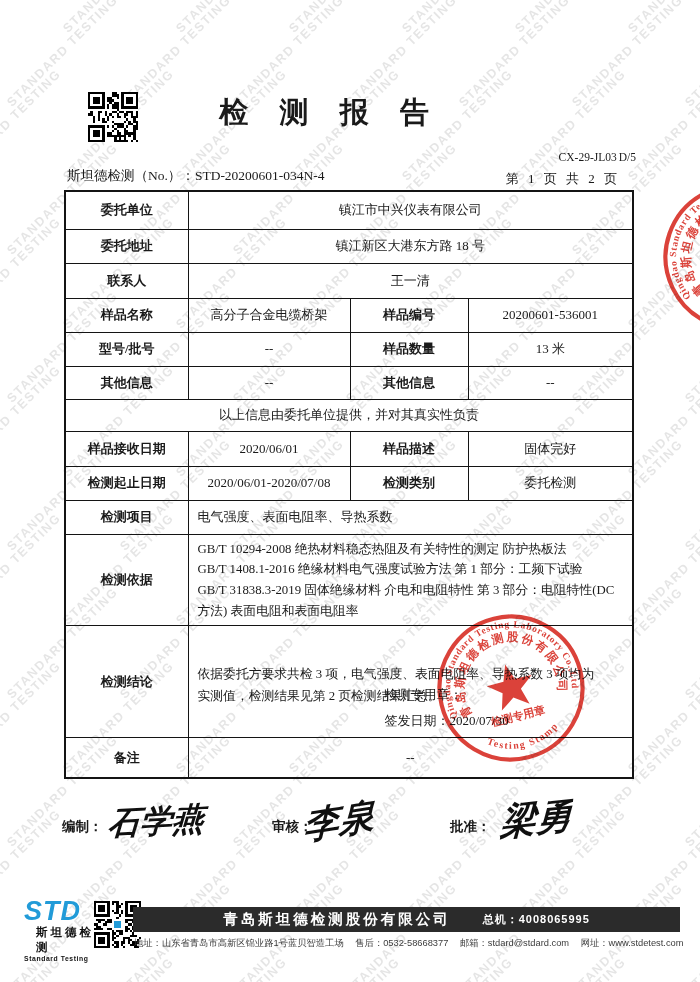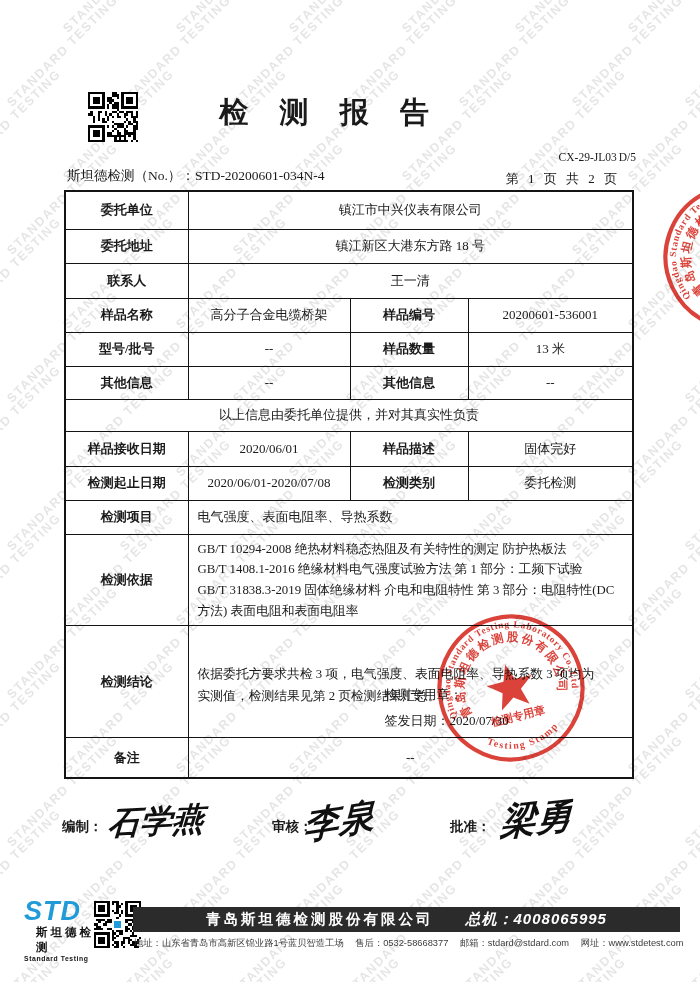--- a/index.html
+++ b/index.html
@@ -62,21 +62,21 @@
   }
   .logo-cn { font-family:"Liberation Sans",sans-serif; font-weight:bold; font-size:11.5px; letter-spacing:3px; margin-top:1px; color:#111;margin-left:12px; }
   .logo-en { font-family:"Liberation Sans",sans-serif; font-weight:bold; font-size:6.8px; letter-spacing:0.6px; color:#111; }
   .ftr-qr { position:absolute; left:94px; top:901px; width:47px; height:47px; z-index:2; }
   .footer-bar {
     position:absolute; left:133px; top:907px; width:547px; height:25px; z-index:2;
     background:#2b2b2b; display:flex; align-items:center; justify-content:center;
     font-family:"Liberation Sans","DejaVu Sans",sans-serif; color:#ffffff;
   }
   .footer-bar .co { font-size:14.5px; font-weight:bold; letter-spacing:3px; }
-  .footer-bar .tel { font-size:15px; font-weight:bold; margin-left:32px; letter-spacing:1px;font-style:italic; }
+  .footer-bar .tel { font-size:11px; font-weight:bold; margin-left:32px; letter-spacing:1px; }
   .footer-info {
     position:absolute; left:134px; top:937px; width:560px; z-index:2;
     font-family:"Liberation Sans","DejaVu Sans",sans-serif;
     font-size:9.3px; color:#3c3c3c; white-space:nowrap;
   }
   .footer-info span { margin-right:9px; }
 </style>
 </head>
 <body>
 

